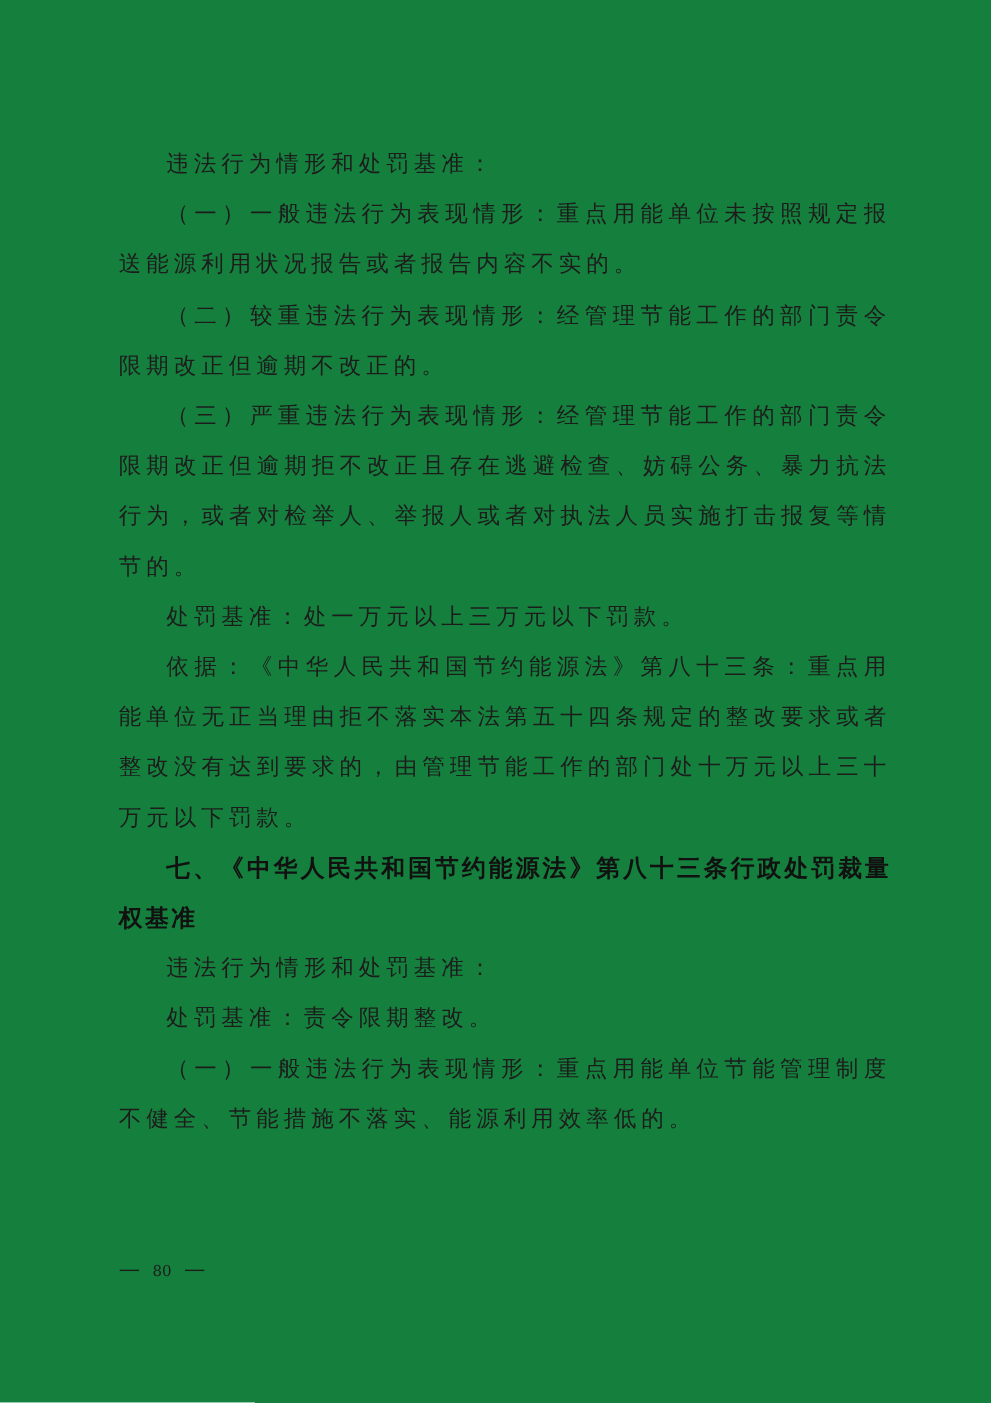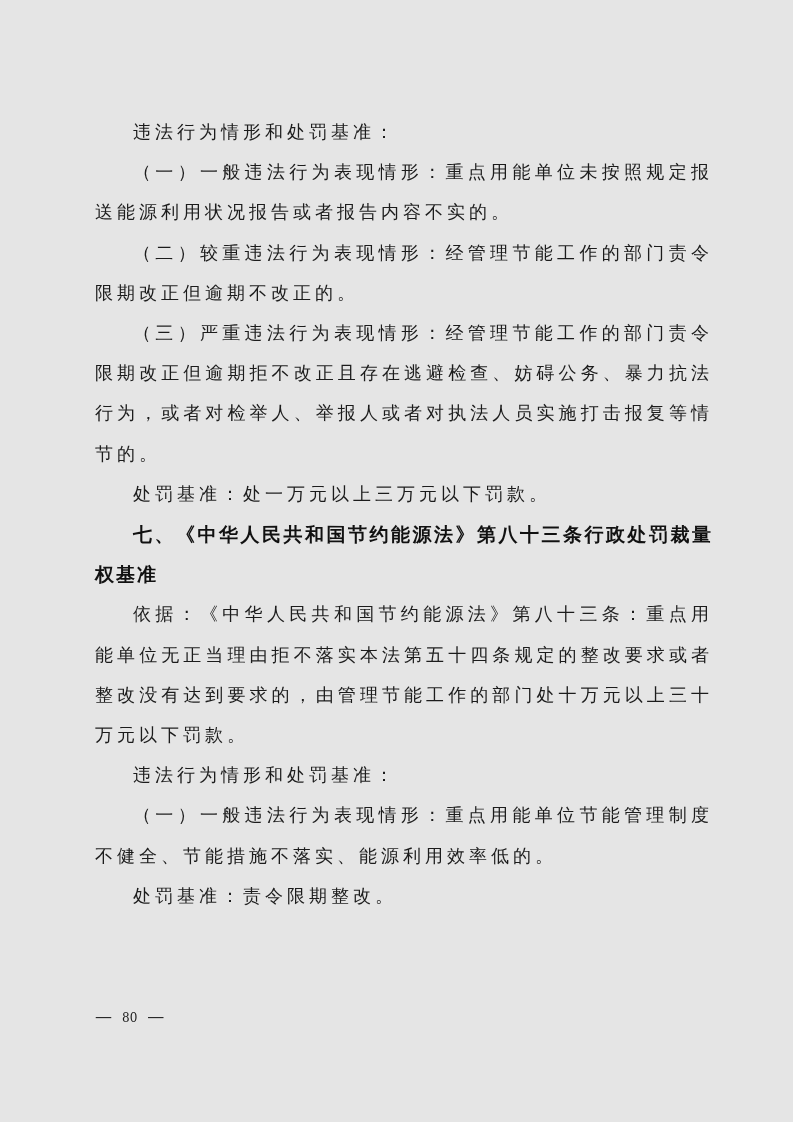--- a/index.html
+++ b/index.html
@@ -4,21 +4,21 @@
   <style>
     html, body {
       margin: 0;
       padding: 0;
       background: #ffffff;
     }
     .page {
       position: relative;
       width: 793px;
       height: 1122px;
-      background: #e5e5e5;
+      background: #15803d;
       overflow: hidden;
       font-family: "DejaVu Serif", "Liberation Serif", serif;
       color: #1a1a1a;
     }
     .content {
       position: absolute;
       left: 95px;
       top: 112px;
       width: 618px;
     }
@@ -61,24 +61,24 @@
 <body>
 
 <div class="page">
 
   <div class="content" id="paragraph-list">
       <p class="para">违法行为情形和处罚基准：</p>
       <p class="para">（一）一般违法行为表现情形：重点用能单位未按照规定报送能源利用状况报告或者报告内容不实的。</p>
       <p class="para">（二）较重违法行为表现情形：经管理节能工作的部门责令限期改正但逾期不改正的。</p>
       <p class="para">（三）严重违法行为表现情形：经管理节能工作的部门责令限期改正但逾期拒不改正且存在逃避检查、妨碍公务、暴力抗法行为，或者对检举人、举报人或者对执法人员实施打击报复等情节的。</p>
       <p class="para">处罚基准：处一万元以上三万元以下罚款。</p>
+      <p class="para">依据：《中华人民共和国节约能源法》第八十三条：重点用能单位无正当理由拒不落实本法第五十四条规定的整改要求或者整改没有达到要求的，由管理节能工作的部门处十万元以上三十万元以下罚款。</p>
       <p class="para heading">七、《中华人民共和国节约能源法》第八十三条行政处罚裁量权基准</p>
-      <p class="para">依据：《中华人民共和国节约能源法》第八十三条：重点用能单位无正当理由拒不落实本法第五十四条规定的整改要求或者整改没有达到要求的，由管理节能工作的部门处十万元以上三十万元以下罚款。</p>
       <p class="para">违法行为情形和处罚基准：</p>
+      <p class="para">处罚基准：责令限期整改。</p>
       <p class="para">（一）一般违法行为表现情形：重点用能单位节能管理制度不健全、节能措施不落实、能源利用效率低的。</p>
-      <p class="para">处罚基准：责令限期整改。</p>
     </div>
 
   <div class="footer">
     <span class="dash">—</span><span class="num">80</span><span class="dash">—</span>
   </div>
 
 </div>
 
 </body></html>

